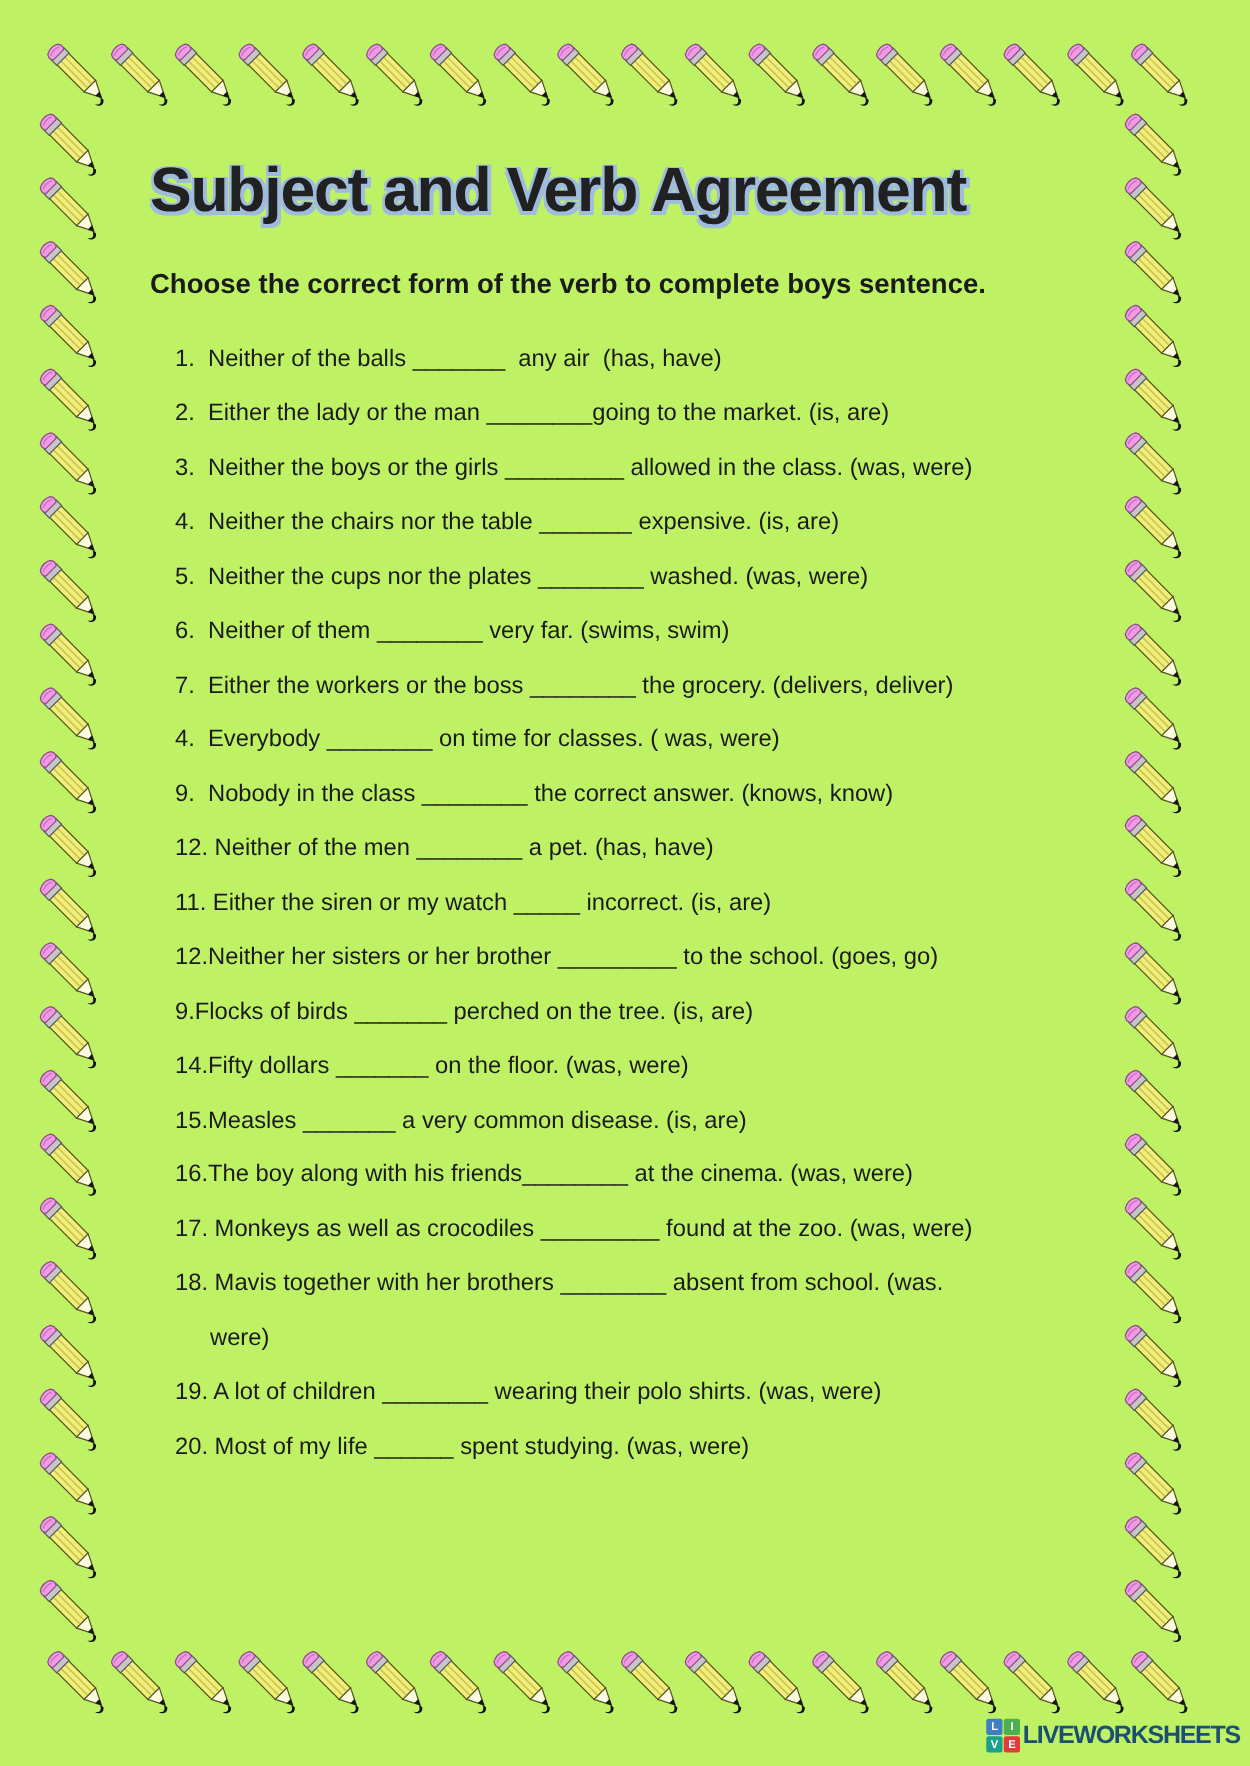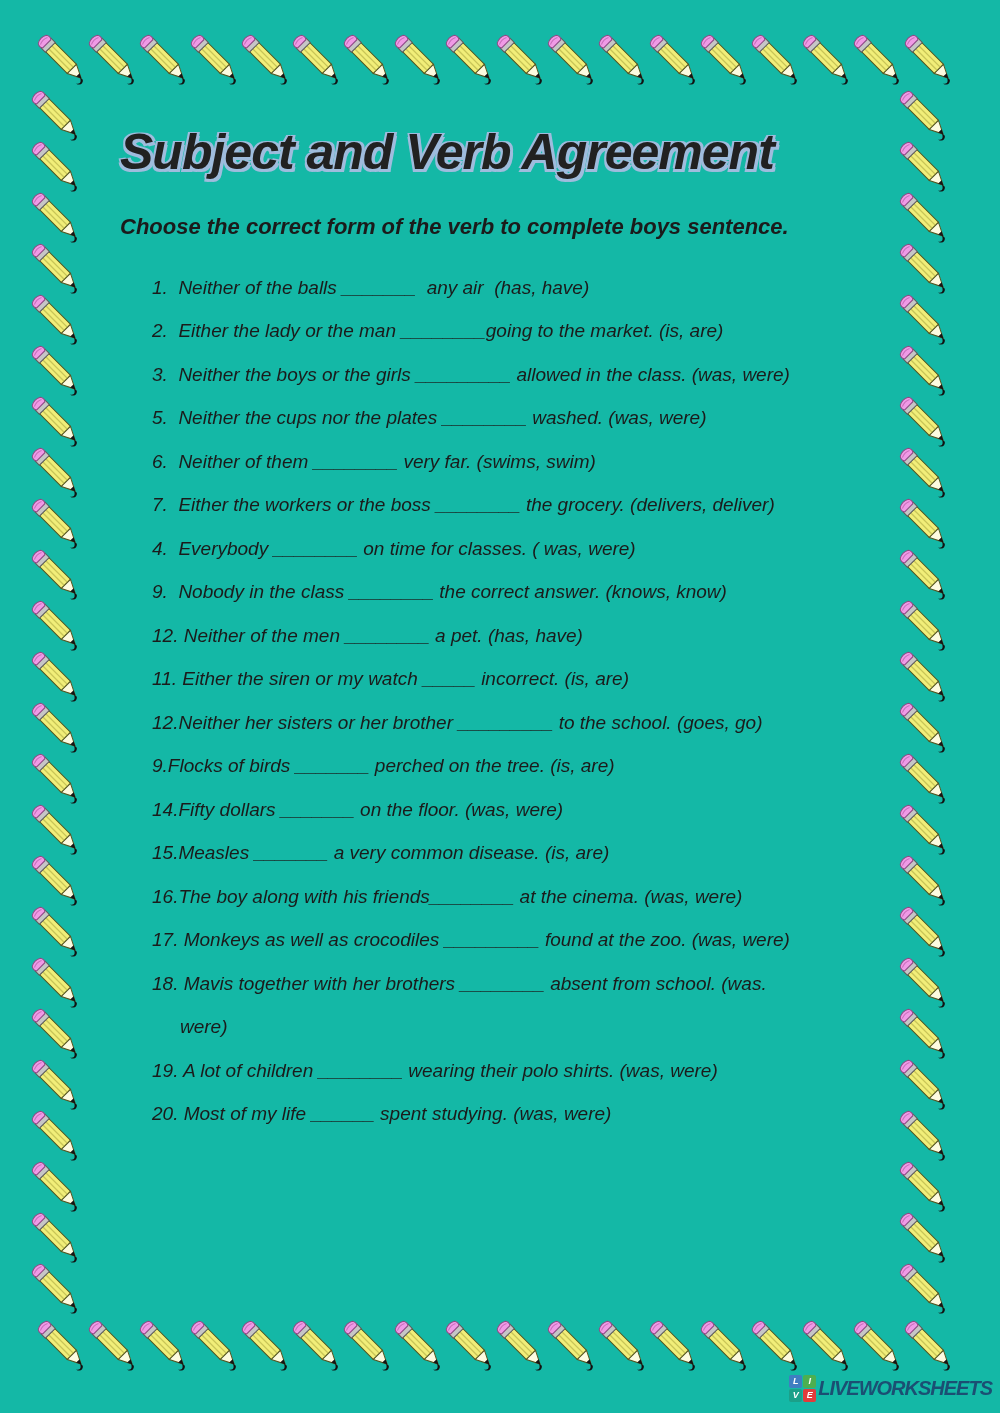--- a/index.html
+++ b/index.html
@@ -1,22 +1,21 @@
 <!DOCTYPE html>
 <html><head>
 <meta charset="utf-8">
 <style>
   html,body{margin:0;padding:0;background:#ffffff;}
   .page{
     position:relative;
     width:1000px;height:1413px;
-    background:#14b8a6;
+    background:#bef264;
     overflow:hidden;
     font-family:"Liberation Sans", sans-serif;
-    font-style:italic;
   }
   
   .pencil-row{position:absolute;display:flex;gap:1px;}
   .pencil-col{position:absolute;display:flex;flex-direction:column;gap:1px;}
   .pencil-row-top{left:37px;top:34px;}
   .pencil-row-bottom{left:37px;top:1320px;}
   .pencil-col-left{left:31px;top:90px;}
   .pencil-col-right{left:899px;top:90px;}
   .pencil{width:50px;height:50px;flex:0 0 auto;overflow:visible;}
   
@@ -31,21 +30,21 @@
     white-space:nowrap;
     text-shadow:3px 3px 0 #9fbcdd,-2px 3px 0 #9fbcdd,3px -1px 0 #9fbcdd,-2px -1px 0 #9fbcdd;
   }
   .ws-instructions{
     margin:0 0 26px 0;
     font-size:22px;
     font-weight:bold;
     color:#1b1b1b;
     white-space:nowrap;
   }
-  .ws-list{margin-left:32px;color:#1b1b1b;}
+  .ws-list{margin-left:20px;color:#1b1b1b;}
   .ws-item{
     font-size:19px;
     line-height:43.5px;
     white-space:pre-wrap;
     padding-left:28px;
     text-indent:-28px;
   }
   
   .lw-logo{position:absolute;right:8px;top:1368px;display:flex;align-items:center;gap:2px;}
   .lw-grid{display:grid;grid-template-columns:13px 13px;grid-template-rows:13px 13px;gap:1px;}
@@ -343,20 +342,21 @@
       </svg>
     </div>
 
   <div class="content">
     <h1 class="ws-title">Subject and Verb Agreement</h1>
     <p class="ws-instructions">Choose the correct form of the verb to complete boys sentence.</p>
     <div class="ws-list">
         <div class="ws-item">1.  Neither of the balls _______  any air  (has, have)</div>
         <div class="ws-item">2.  Either the lady or the man ________going to the market. (is, are)</div>
         <div class="ws-item">3.  Neither the boys or the girls _________ allowed in the class. (was, were)</div>
+        <div class="ws-item">4.  Neither the chairs nor the table _______ expensive. (is, are)</div>
         <div class="ws-item">5.  Neither the cups nor the plates ________ washed. (was, were)</div>
         <div class="ws-item">6.  Neither of them ________ very far. (swims, swim)</div>
         <div class="ws-item">7.  Either the workers or the boss ________ the grocery. (delivers, deliver)</div>
         <div class="ws-item">4.  Everybody ________ on time for classes. ( was, were)</div>
         <div class="ws-item">9.  Nobody in the class ________ the correct answer. (knows, know)</div>
         <div class="ws-item">12. Neither of the men ________ a pet. (has, have)</div>
         <div class="ws-item">11. Either the siren or my watch _____ incorrect. (is, are)</div>
         <div class="ws-item">12.Neither her sisters or her brother _________ to the school. (goes, go)</div>
         <div class="ws-item">9.Flocks of birds _______ perched on the tree. (is, are)</div>
         <div class="ws-item">14.Fifty dollars _______ on the floor. (was, were)</div>

